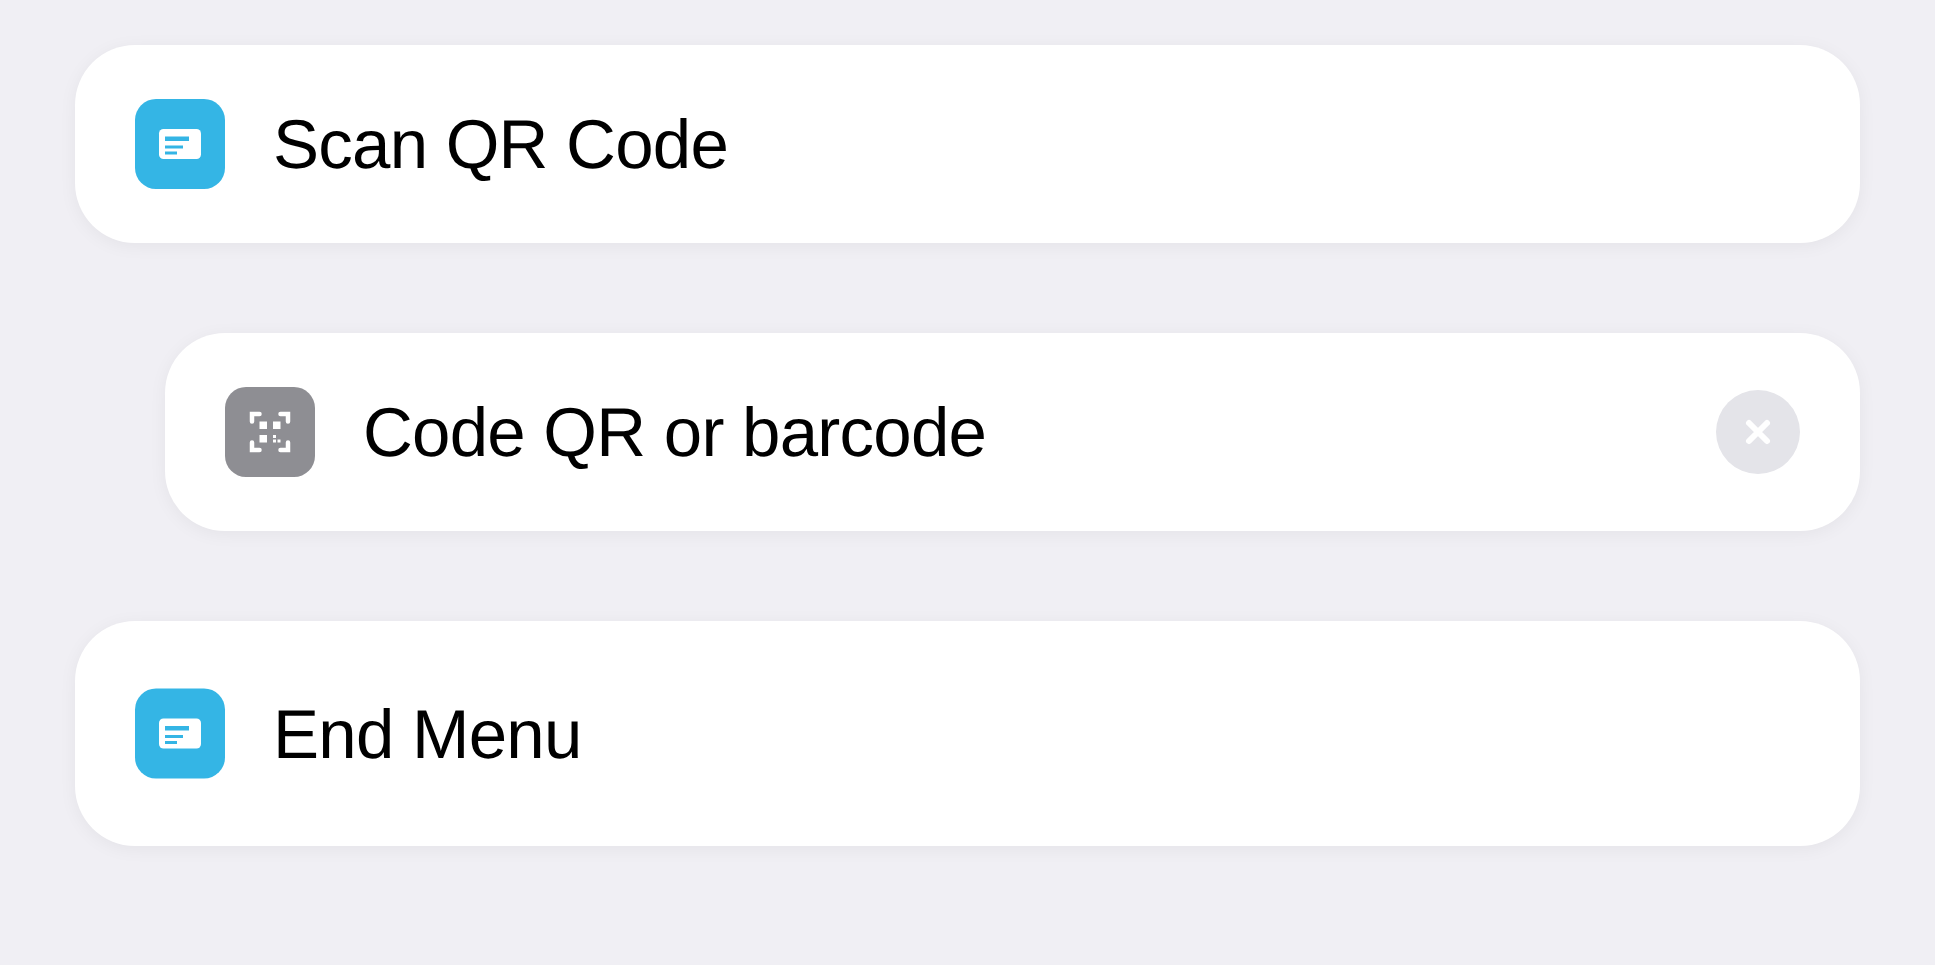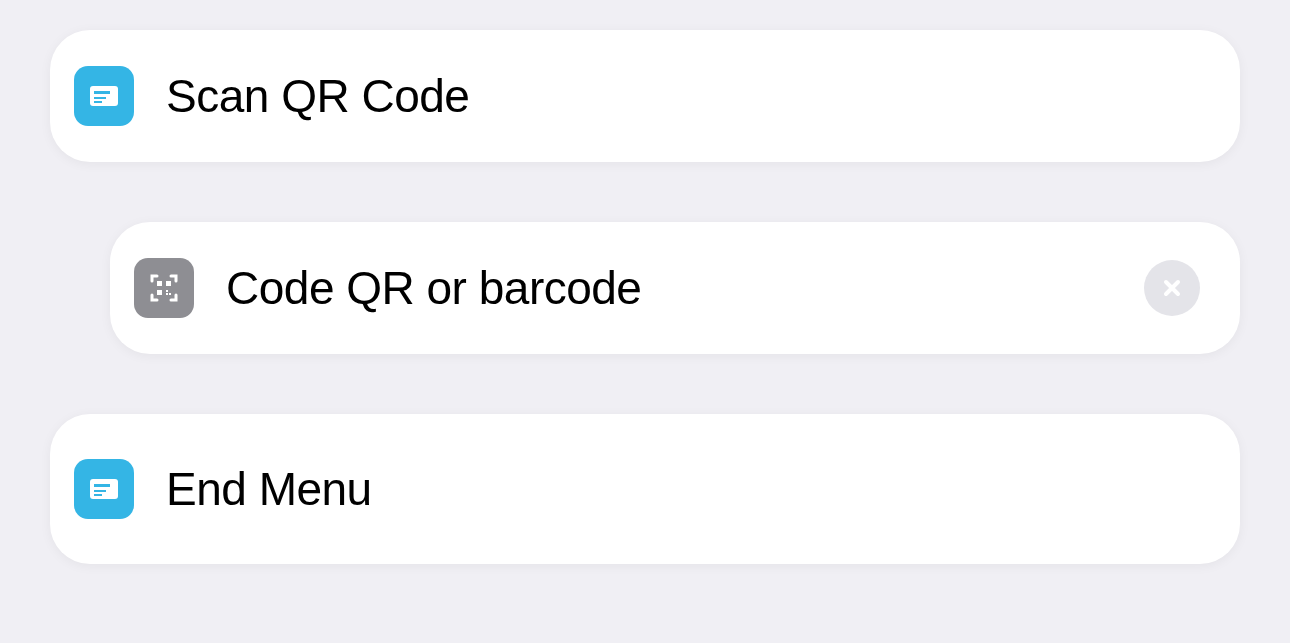--- a/index.html
+++ b/index.html
@@ -14,21 +14,21 @@
       width: 1290px;
       height: 643px;
       overflow: hidden;
     }
     .card {
       background: #ffffff;
       border-radius: 40px;
       box-shadow: 0 2px 12px rgba(0,0,0,0.05);
       display: flex;
       align-items: center;
-      padding: 36px 24px;
+      padding: 36px 40px;
       margin-bottom: 60px;
       position: relative;
     }
     .card.indented {
       margin-left: 60px;
     }
     .icon-box {
       width: 60px;
       height: 60px;
       border-radius: 14px;

